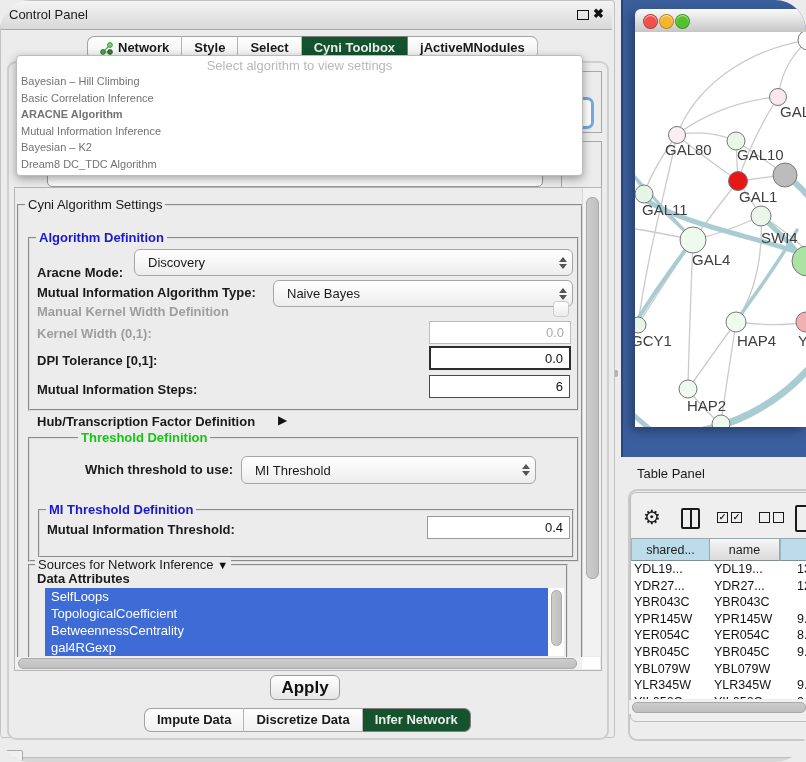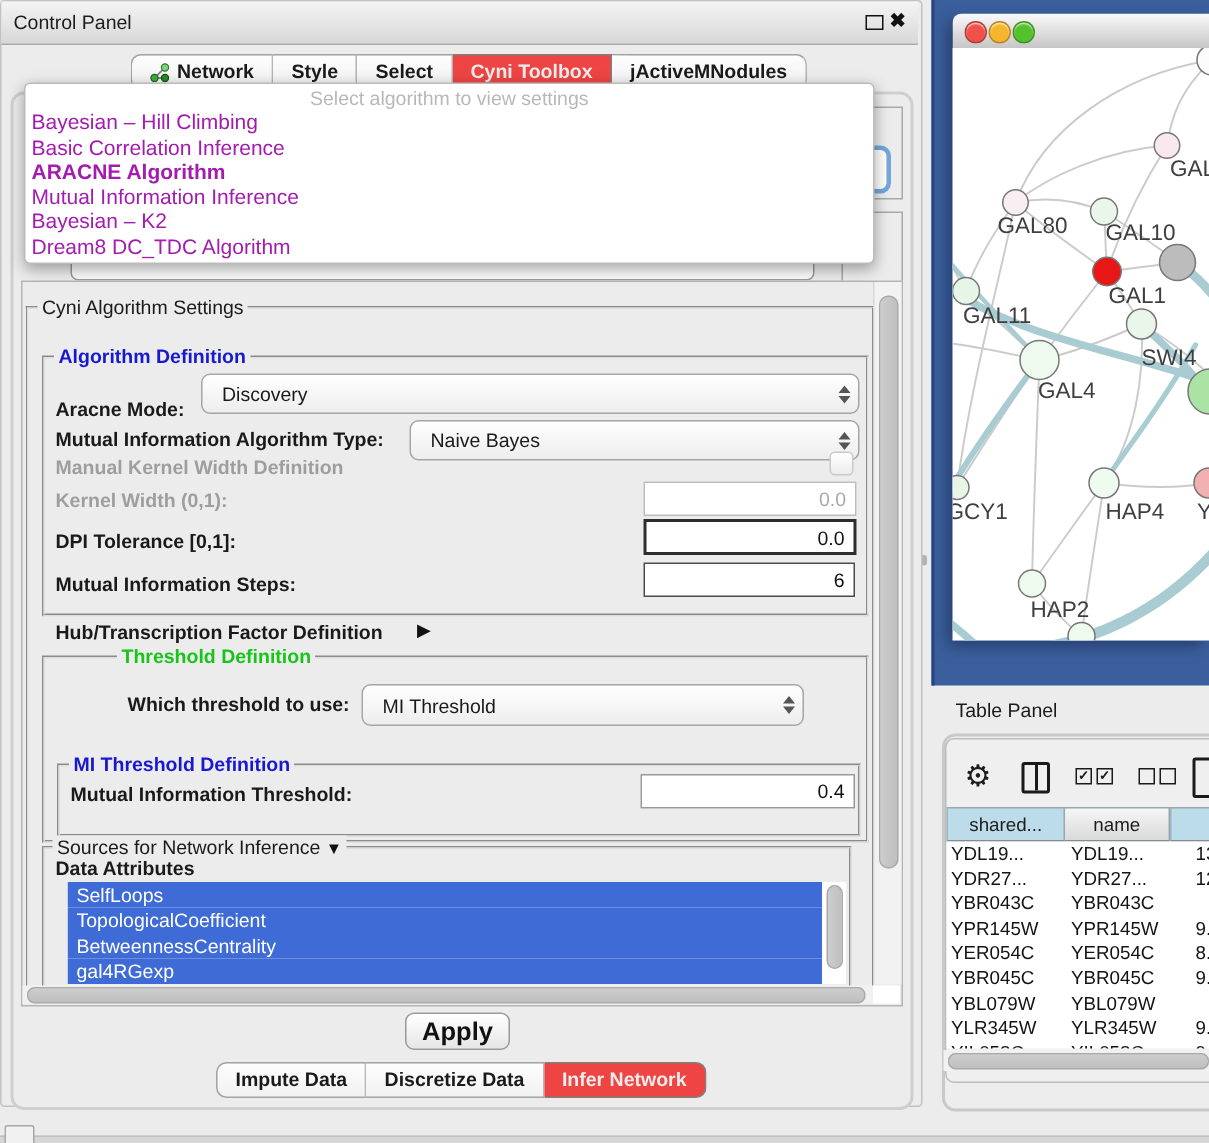--- a/index.html
+++ b/index.html
@@ -1,46 +1,46 @@
 <!DOCTYPE html>
 <html><head>
 <meta charset="utf-8">
 <style>
   html,body{margin:0;padding:0;}
   body{width:806px;height:762px;background:#ececec;font-family:"Liberation Sans",sans-serif;overflow:hidden;position:relative;}
-  #screen{position:absolute;left:0;top:0;width:806px;height:762px;overflow:hidden;}
+  #screen{position:absolute;left:0;top:0;width:806px;height:762px;overflow:hidden;border-radius:31px;}
   .abs{position:absolute;}
 
   
   .cp-window{left:0;top:2;width:613px;height:736px;background:#ececec;border:1px solid #c2c2c2;border-radius:3px;}
   .cp-titlebar{left:0;top:0;width:611px;height:28px;background:linear-gradient(#f4f4f4,#d8d8d8);border-bottom:1px solid #a8a8a8;}
   .cp-title{left:8px;top:6px;font-size:13px;color:#1c1c1c;}
   .float-icon{left:576px;top:9px;width:10px;height:8px;border:1.5px solid #111;background:transparent;}
   .close-icon{left:592px;top:5px;font-size:13px;font-weight:bold;color:#111;}
 
   
   .tabbar{left:86px;top:35px;height:24px;display:inline-flex;}
   .seg{height:22px;line-height:22px;padding:0 12px;background:linear-gradient(#fdfdfd,#f1f1f1);border-top:1px solid #a2a2a2;border-bottom:1px solid #a2a2a2;border-right:1px solid #b5b5b5;font-size:13px;font-weight:bold;color:#1a1a1a;display:flex;align-items:center;gap:5px;white-space:nowrap;}
   .seg:first-child{border-left:1px solid #a2a2a2;border-radius:7px 0 0 7px;}
   .seg:last-child{border-radius:0 7px 7px 0;}
-  .seg.sel{background:#ef4444;color:#ececec;border-color:#7e7e7e;}
+  .seg.sel{background:#14532d;color:#ececec;border-color:#7e7e7e;}
   .bottom-tabbar{left:143px;top:707px;height:24px;display:inline-flex;}
 
   
   .panel-outline{left:6px;top:60px;width:598px;height:675px;border:2px solid #cfcfcf;border-radius:9px;background:#ececec;}
 
   
   .frag-box{border:1px solid #a8a8a8;background:#ececec;}
   .combo-frag{left:545px;top:96px;width:42px;height:26px;border:3px solid #74a7dc;border-radius:7px;background:#fff;}
   .frag-combo-bottom{left:46px;top:158px;width:494px;height:26px;border:1px solid #9a9a9a;border-radius:5px;background:#fcfcfc;}
 
   
   .dropdown{left:15px;top:54px;width:565px;height:119px;background:#fff;border:1px solid #bbb;border-radius:4px;box-shadow:0 3px 10px rgba(0,0,0,0.35);z-index:8;}
   .dd-prompt{text-align:center;font-size:13px;color:#b8b8b8;margin-top:2px;height:15px;}
-  .dd-item{font-size:14px;color:#a21caf;line-height:16.5px;padding-left:4px;white-space:nowrap;}
+  .dd-item{font-size:11px;color:#737373;line-height:16.5px;padding-left:4px;white-space:nowrap;}
   .dd-item.sel{font-weight:bold;}
 
   
   .viewport{left:13px;top:186px;width:586px;height:482px;border:1px solid #b5b5b5;background:#ececec;}
 
   
   .fs{border:2px groove #dedede;background:transparent;}
   .fs-title{position:absolute;font-size:13px;background:#ececec;padding:0 3px;white-space:nowrap;}
   .t-black{color:#1a1a1a;}
   .t-blue{color:#1818cf;font-weight:bold;}

